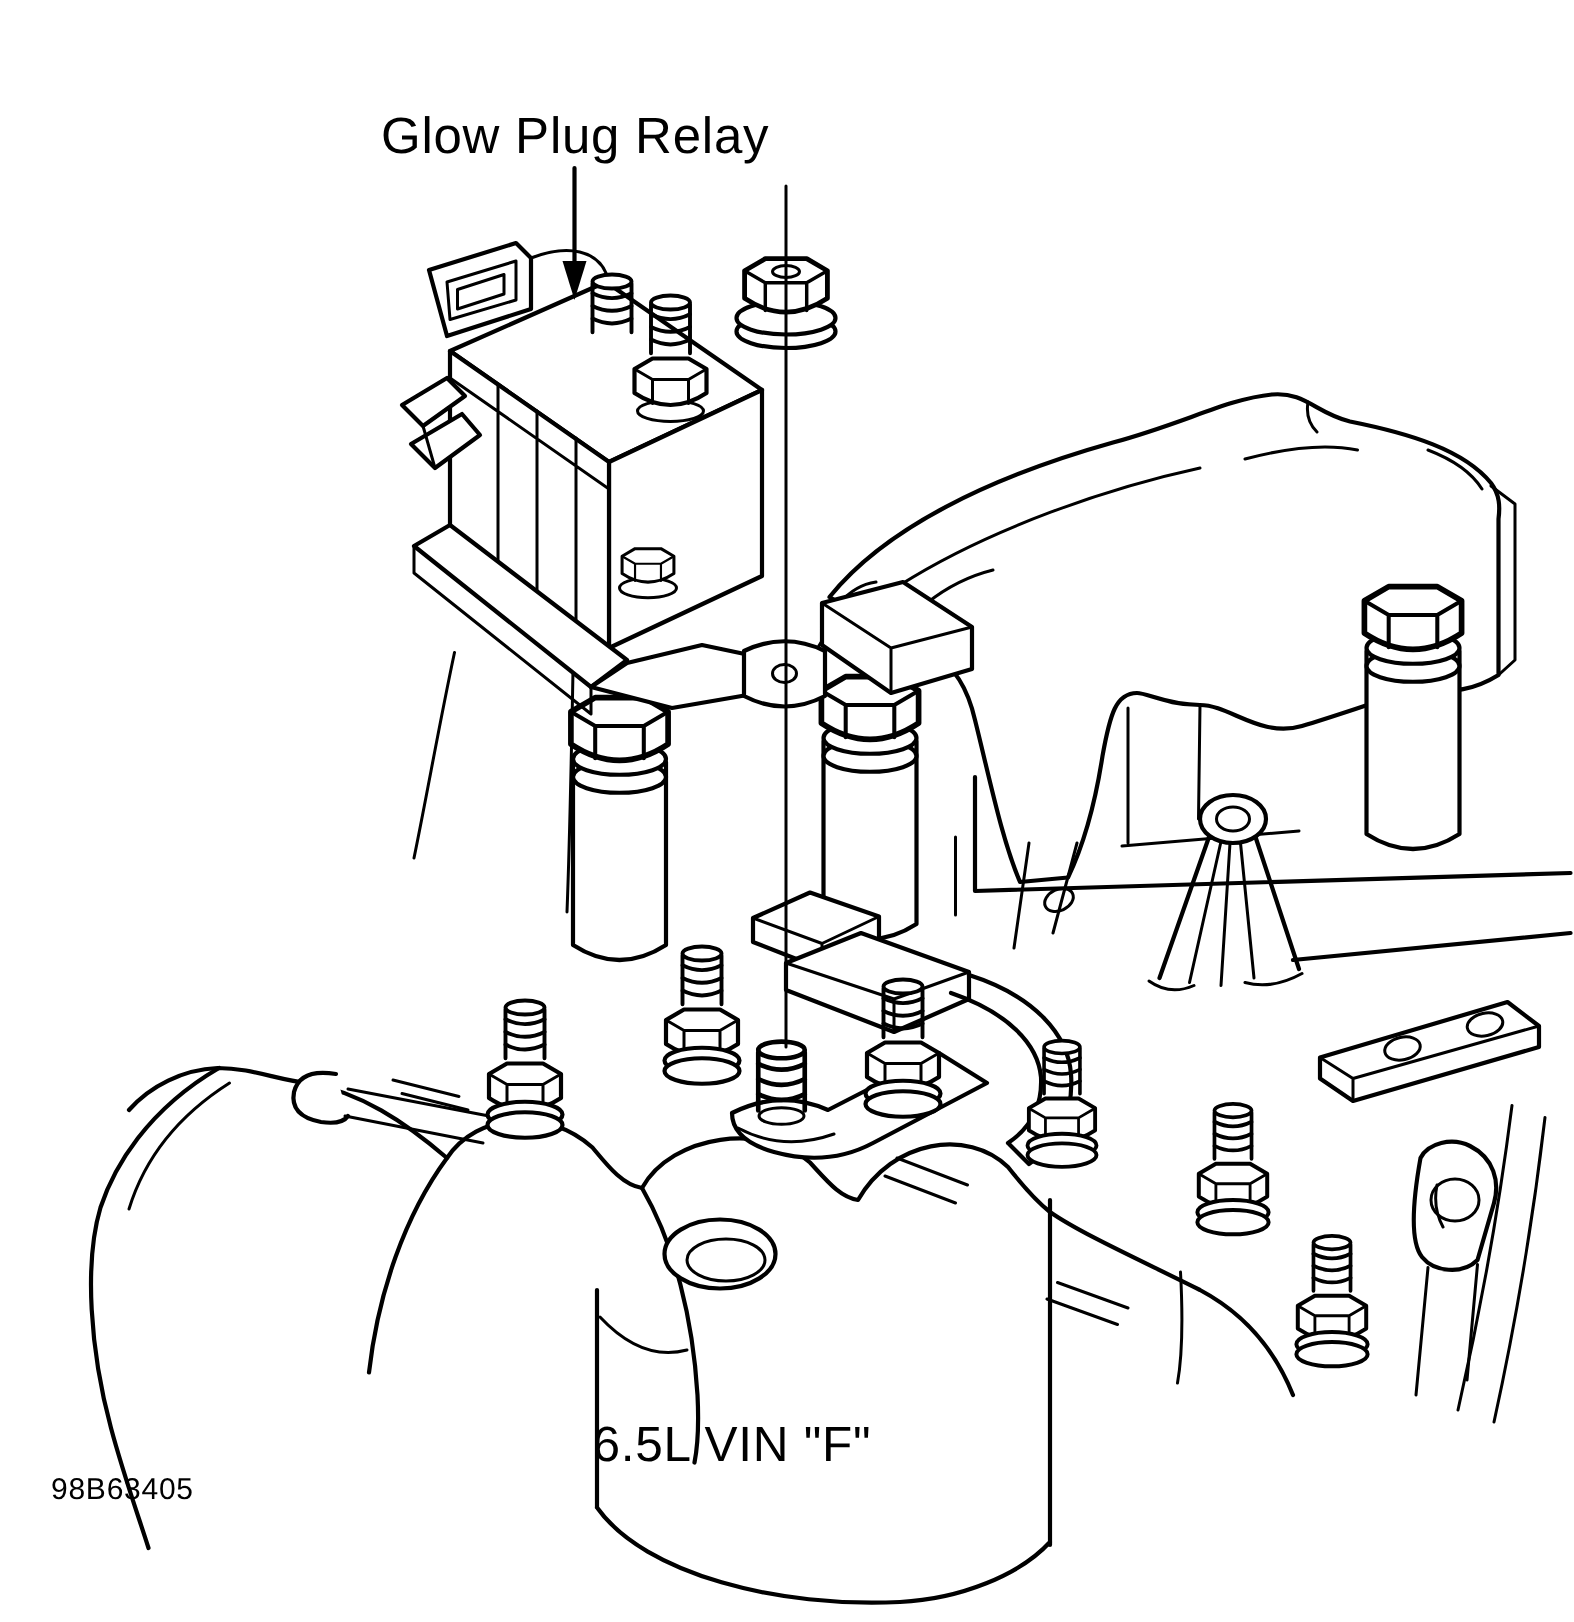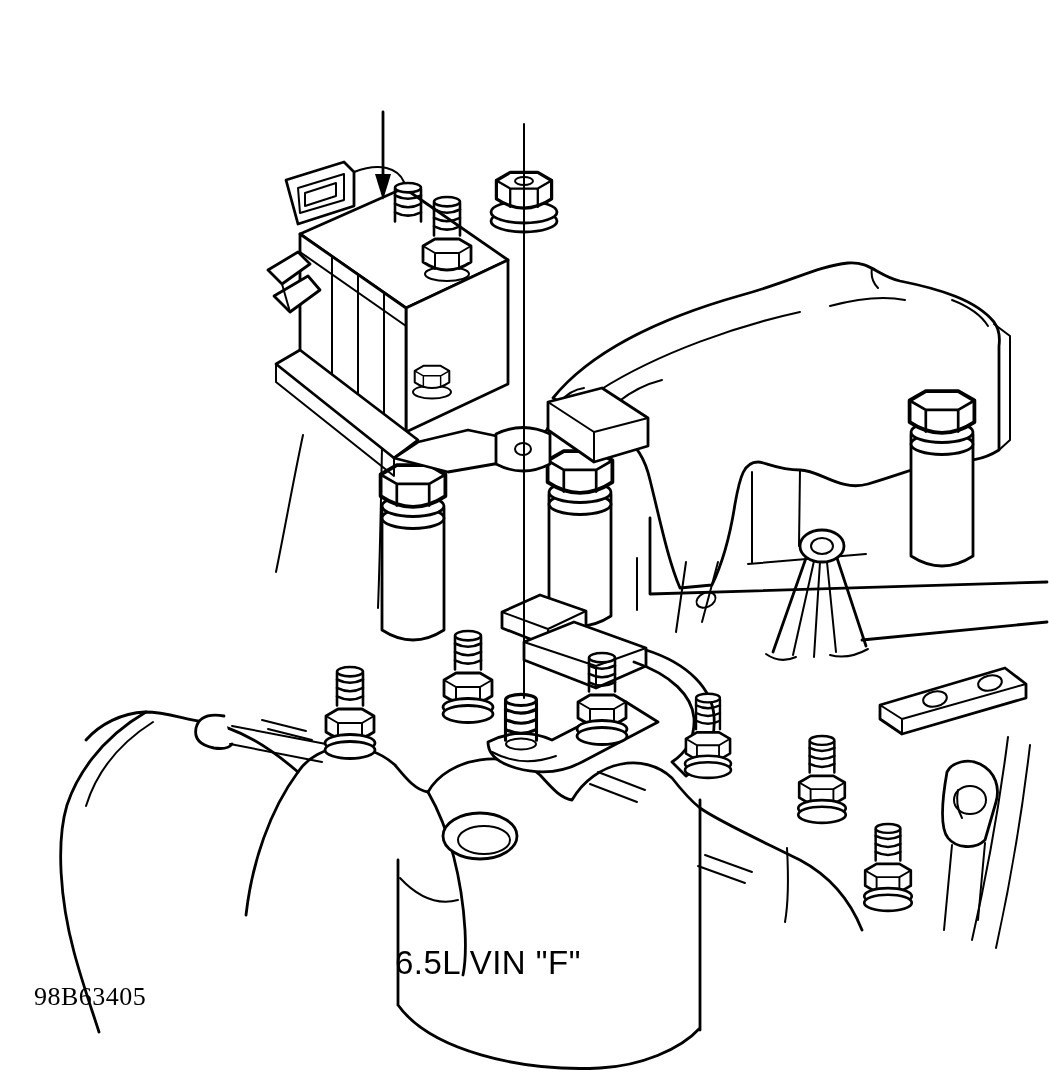--- a/index.html
+++ b/index.html
@@ -7,21 +7,21 @@
   #stage{position:relative;width:1049px;height:1081px;background:var(--bg);overflow:hidden;
          font-family:"Liberation Sans", sans-serif;}
   svg{position:absolute;left:0;top:0;}
   .lineart *{stroke:var(--line);stroke-width:2.8;fill:none;stroke-linecap:round;stroke-linejoin:round;}
   .lineart .w{fill:var(--bg);}
   .lineart .thin{stroke-width:2;}
   .lineart .blk{fill:var(--line);stroke:none;}
   .label{position:absolute;color:var(--text);white-space:pre;}
   .callout{left:254px;top:72px;font-size:34px;letter-spacing:0.5px;}
   .caption{left:395px;top:944px;font-size:33px;letter-spacing:0.5px;}
-  .figid{left:34px;top:982px;font-size:26px;letter-spacing:0.5px;font-family:Liberation Serif, serif;}
+  .figid{left:34px;top:982px;font-size:20px;letter-spacing:0.5px;}
 </style>
 </head>
 <body>
 
 <div id="stage">
 
   <svg class="lineart" width="1049" height="1081" viewBox="0 0 1049 1081">
     <defs>
       <g id="nut3d">
         <path class="w" d="M-24,-10 L-12,-17 L12,-17 L24,-10 L24,6 Q12,14 0,14 Q-12,14 -24,6 Z"></path>
@@ -181,15 +181,16 @@
     </g>
 
     <line class="thin" x1="524" y1="124" x2="524" y2="698"></line>
 
     <g>
       <line x1="383" y1="112" x2="383" y2="176"></line>
       <polygon class="blk" points="375,174 391,174 383,200"></polygon>
     </g>
   </svg>
 
+  <div class="label callout">Glow Plug Relay</div>
   <div class="label caption">6.5L VIN "F"</div>
   <div class="label figid">98B63405</div>
 </div>
 
 </body></html>

